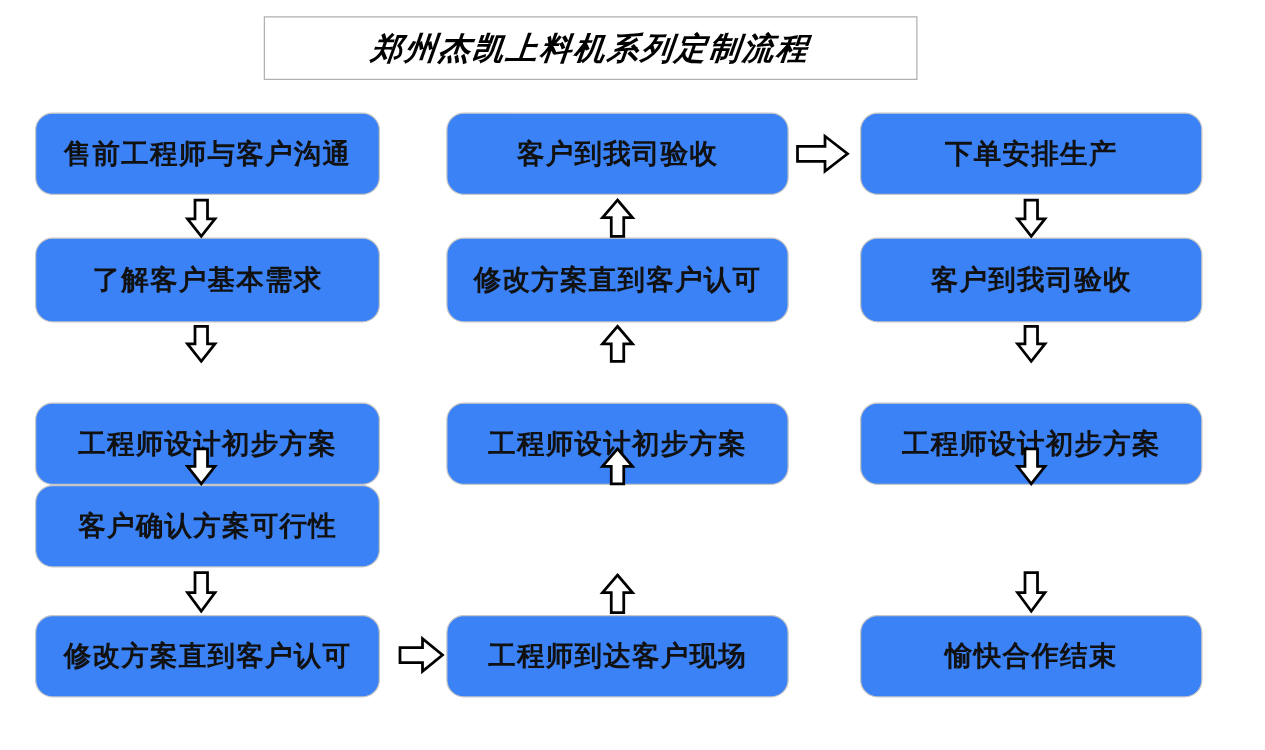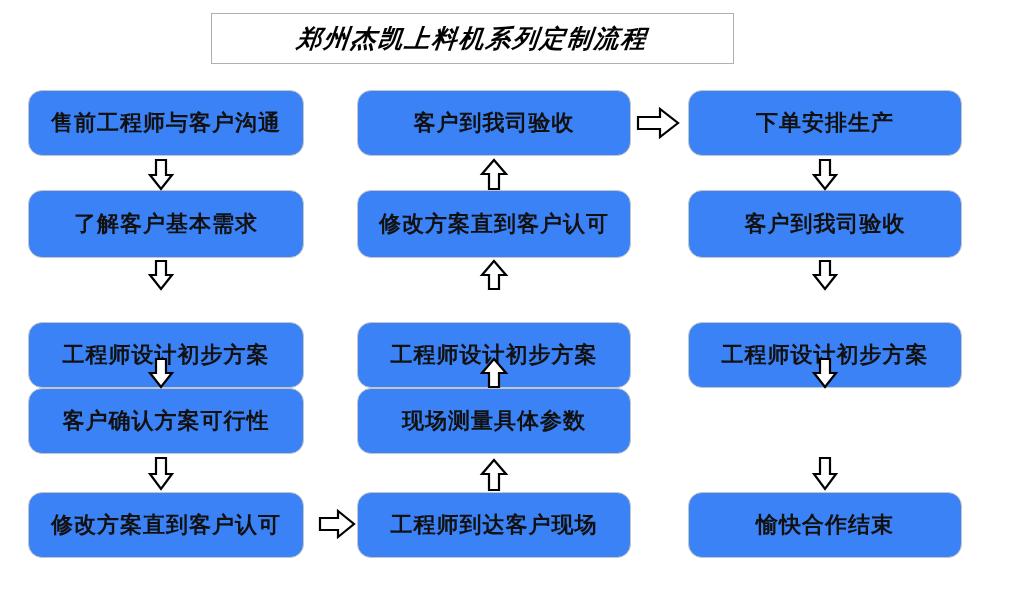--- a/index.html
+++ b/index.html
@@ -112,23 +112,20 @@
 
   <div class="node col2 row1">
     <span class="node-label">客户到我司验收</span>
   </div>
   <div class="node col2 row2">
     <span class="node-label">修改方案直到客户认可</span>
   </div>
   <div class="node col2 row3">
     <span class="node-label">工程师设计初步方案</span>
   </div>
-  <div class="node col2 row4">
-    <span class="node-label">现场测量具体参数</span>
-  </div>
   <div class="node col2 row5">
     <span class="node-label">工程师到达客户现场</span>
   </div>
 
   <div class="node col3 row1">
     <span class="node-label">下单安排生产</span>
   </div>
   <div class="node col3 row2">
     <span class="node-label">客户到我司验收</span>
   </div>

